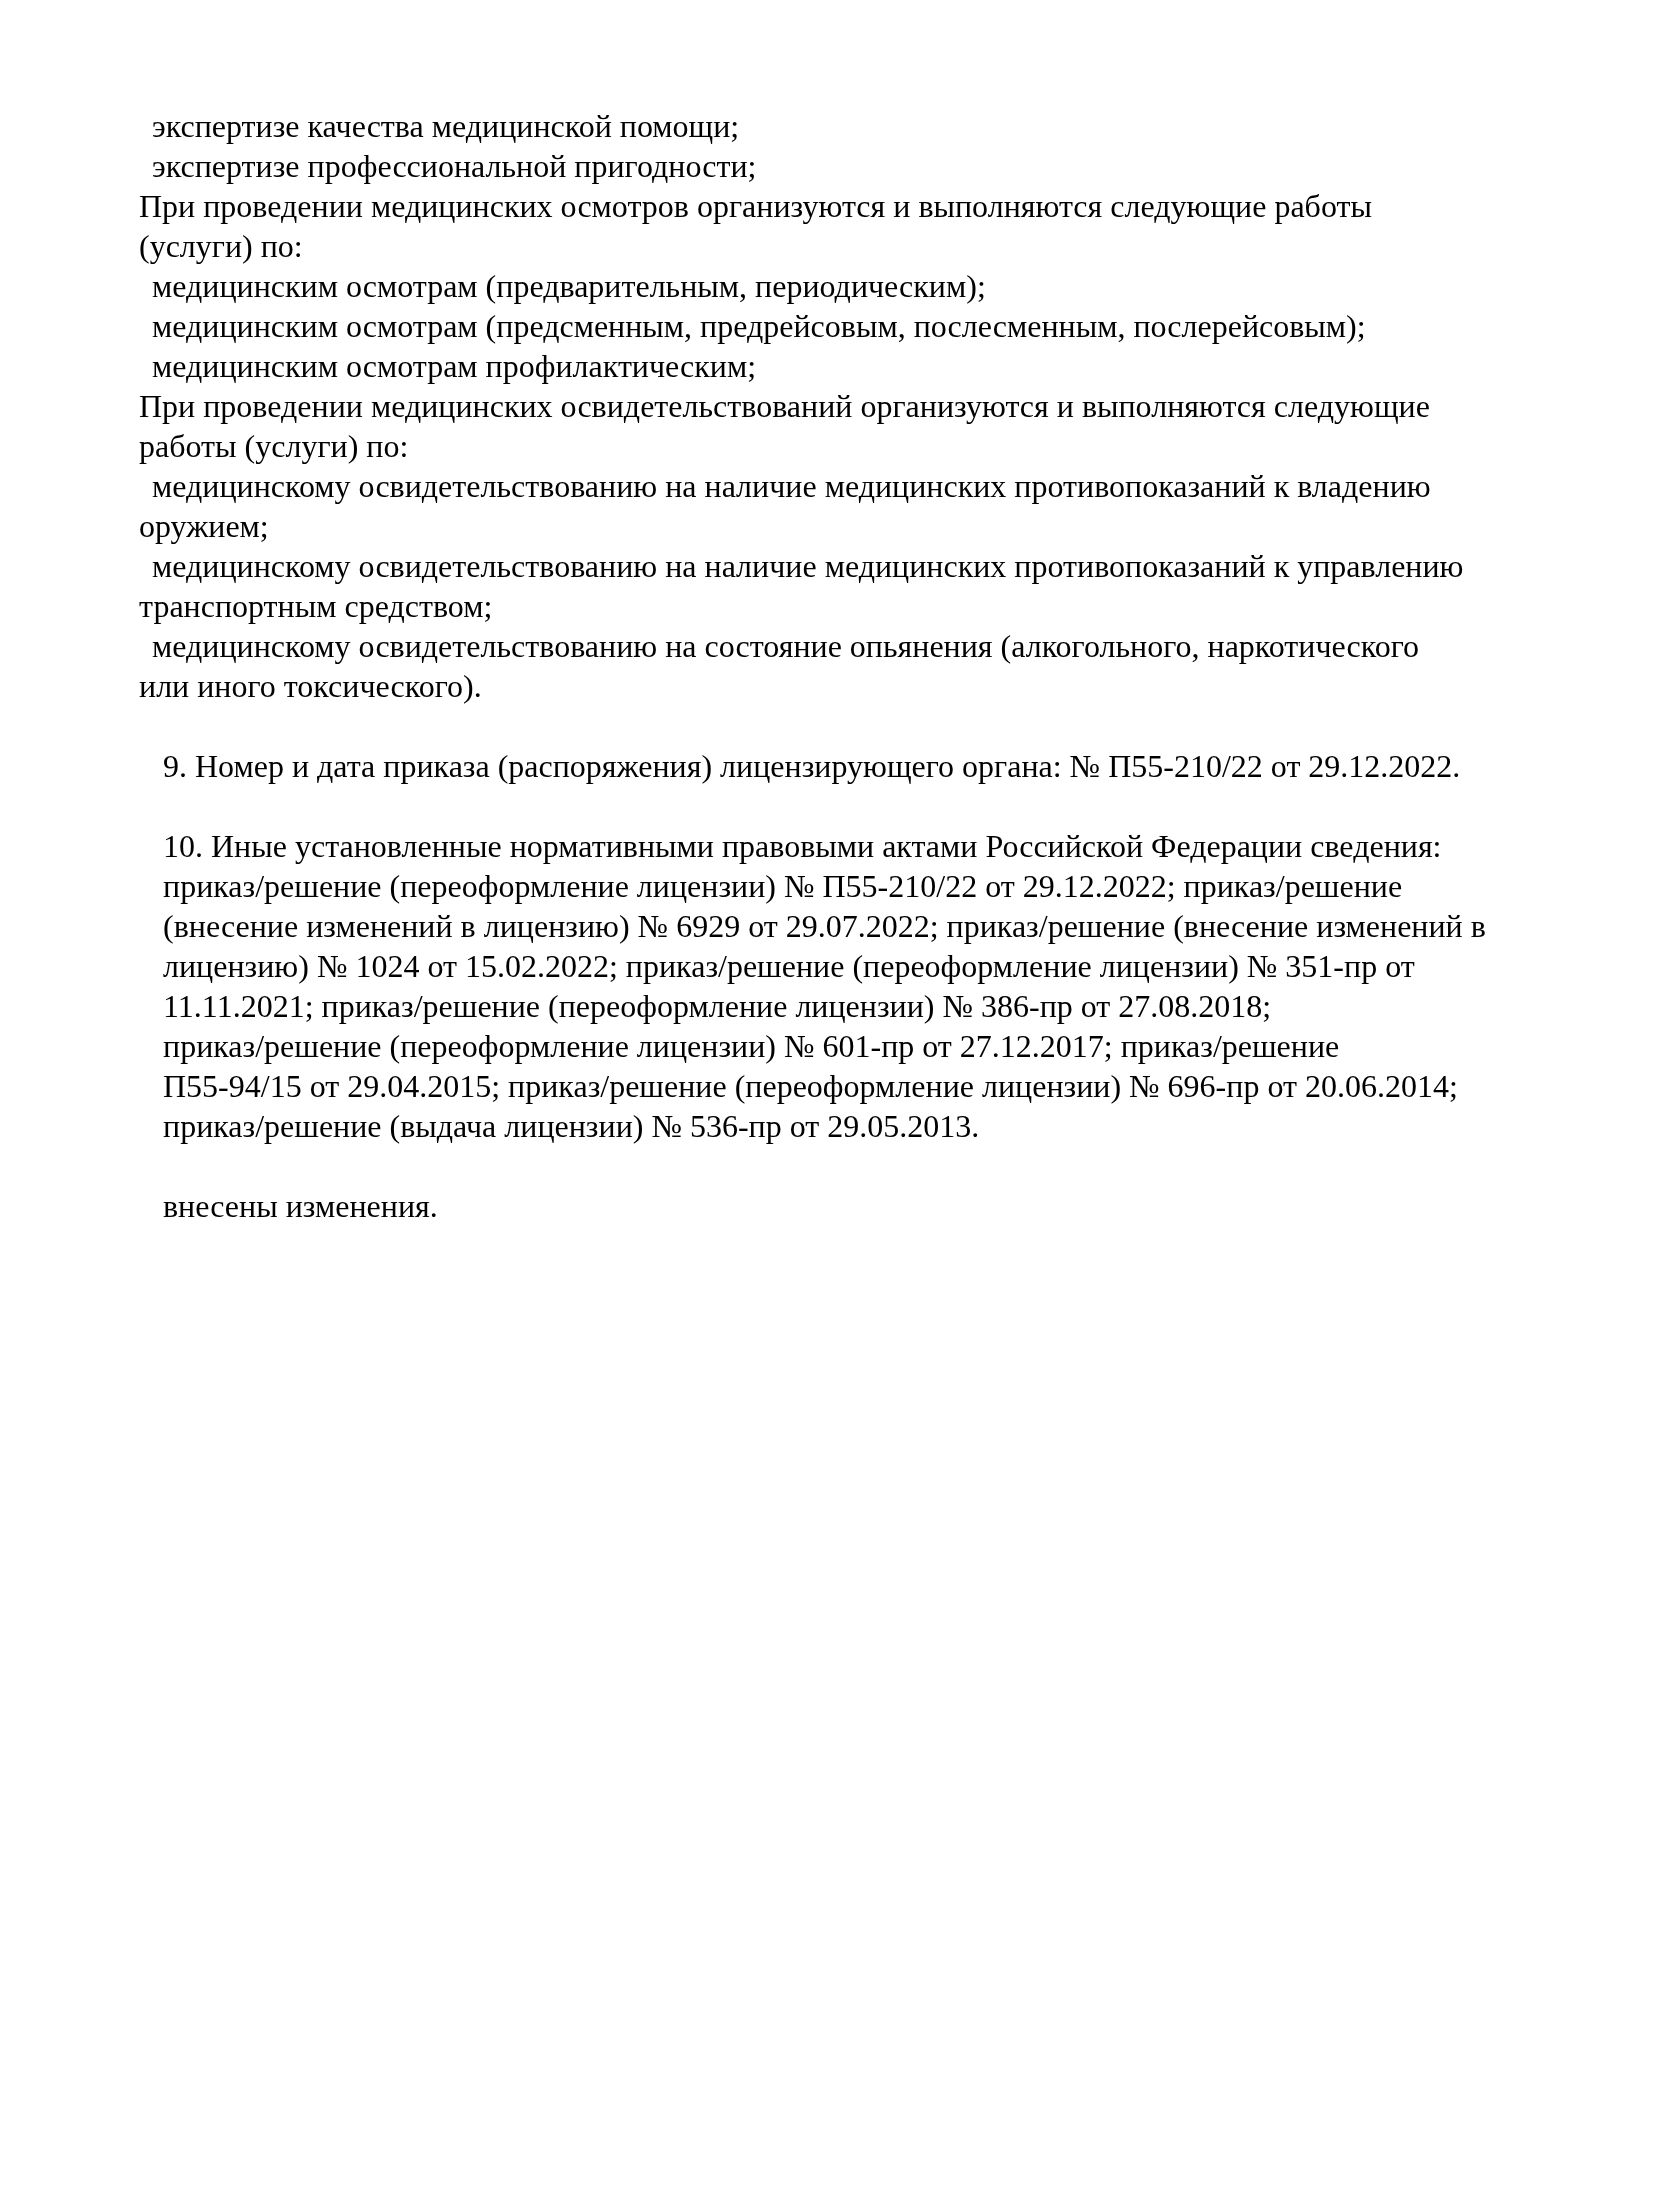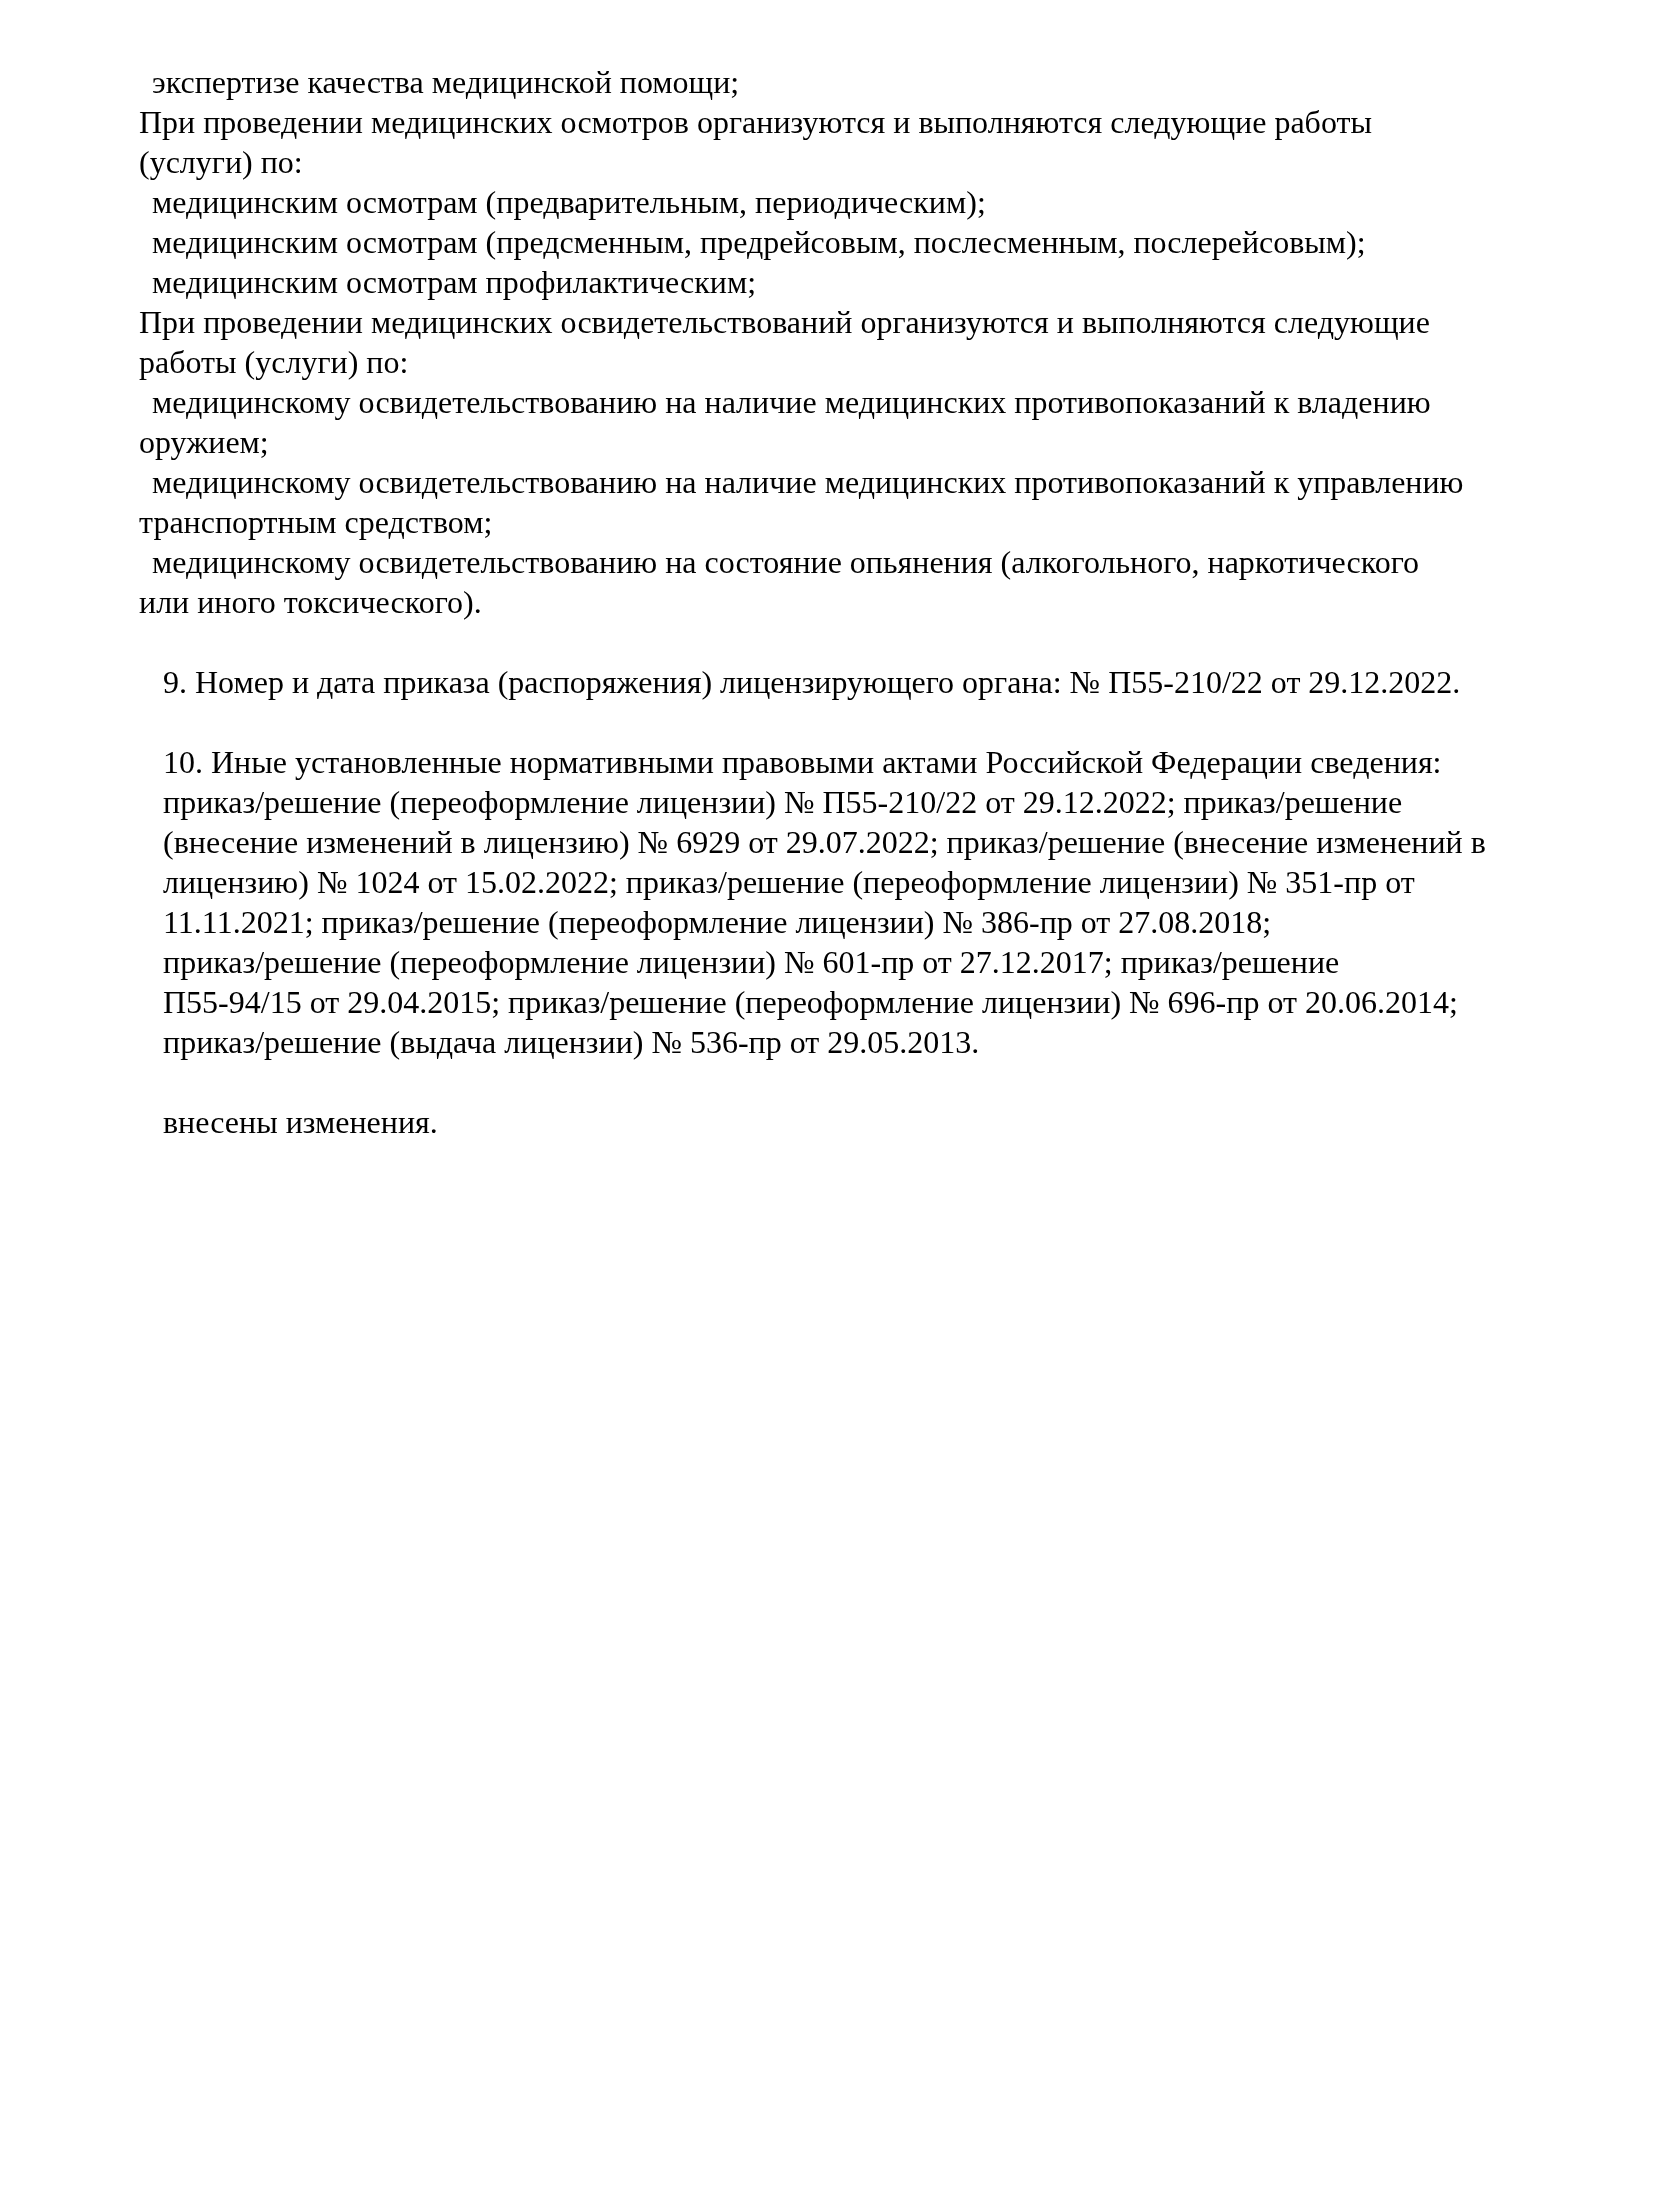--- a/index.html
+++ b/index.html
@@ -11,41 +11,42 @@
     width: 1653px;
     height: 2200px;
     overflow: hidden;
   }
   .page {
     box-sizing: border-box;
     width: 1653px;
     height: 2200px;
     background: #ffffff;
     color: #000000;
-    padding: 62px 105px 0 139px;
+    padding: 106px 105px 0 139px;
     font-family: "Liberation Serif", "DejaVu Serif", serif;
     font-size: 32px;
     line-height: 40px;
     text-align: left;
   }
   .doc-section { margin: 0; padding: 0; }
   .doc-section + .doc-section { margin-top: 40px; margin-left: 24px; }
   .line {
     white-space: nowrap;
     height: 40px;
   }
   .line.indent { padding-left: 13px; }
 </style>
 </head>
 <body>
 
 <div class="page">
 
   <div class="doc-section">
     <div class="line indent">экспертизе качества медицинской помощи;</div>
+    <div class="line indent">экспертизе профессиональной пригодности;</div>
     <div class="line">При проведении медицинских осмотров организуются и выполняются следующие работы</div>
     <div class="line">(услуги) по:</div>
     <div class="line indent">медицинским осмотрам (предварительным, периодическим);</div>
     <div class="line indent">медицинским осмотрам (предсменным, предрейсовым, послесменным, послерейсовым);</div>
     <div class="line indent">медицинским осмотрам профилактическим;</div>
     <div class="line">При проведении медицинских освидетельствований организуются и выполняются следующие</div>
     <div class="line">работы (услуги) по:</div>
     <div class="line indent">медицинскому освидетельствованию на наличие медицинских противопоказаний к владению</div>
     <div class="line">оружием;</div>
     <div class="line indent">медицинскому освидетельствованию на наличие медицинских противопоказаний к управлению</div>

